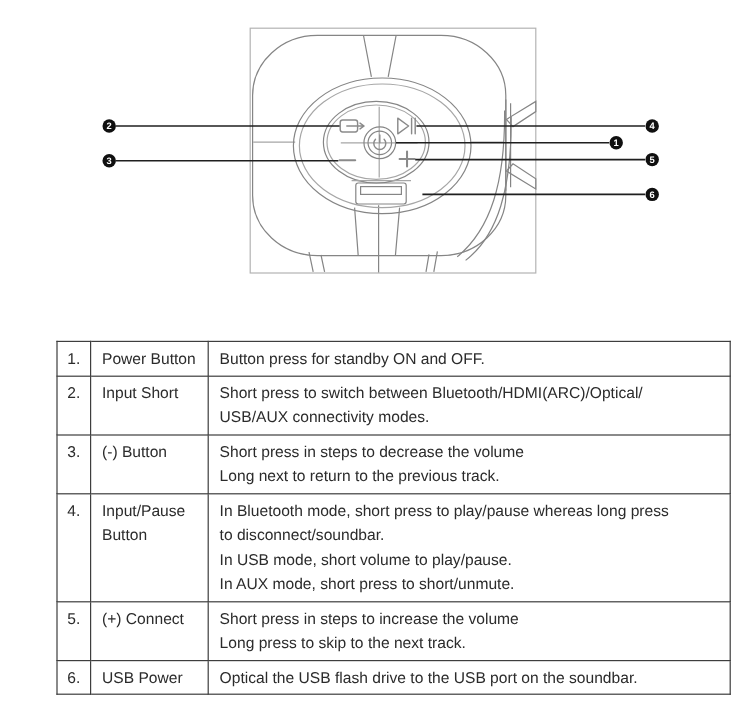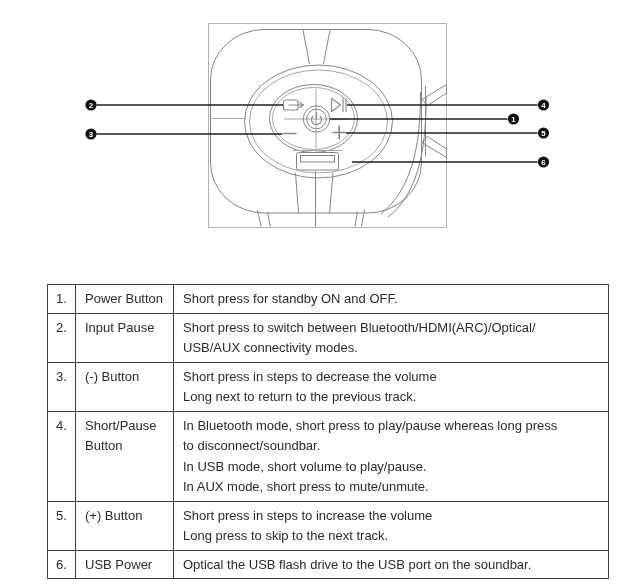--- a/index.html
+++ b/index.html
@@ -140,29 +140,29 @@
     </colgroup>
     <tbody>
         <tr>
           <td class="c-num">
             <div class="line">1.</div>
           </td>
           <td class="c-label">
             <div class="line">Power Button</div>
           </td>
           <td class="c-desc">
-            <div class="line">Short press for standby ON and OFF.</div>
+            <div class="line">Button press for standby ON and OFF.</div>
           </td>
         </tr>
         <tr>
           <td class="c-num">
             <div class="line">2.</div>
           </td>
           <td class="c-label">
-            <div class="line">Input Pause</div>
+            <div class="line">Input Short</div>
           </td>
           <td class="c-desc">
             <div class="line">Short press to switch between Bluetooth/HDMI(ARC)/Optical/</div>
             <div class="line">USB/AUX connectivity modes.</div>
           </td>
         </tr>
         <tr>
           <td class="c-num">
             <div class="line">3.</div>
           </td>
@@ -172,36 +172,36 @@
           <td class="c-desc">
             <div class="line">Short press in steps to decrease the volume</div>
             <div class="line">Long next to return to the previous track.</div>
           </td>
         </tr>
         <tr>
           <td class="c-num">
             <div class="line">4.</div>
           </td>
           <td class="c-label">
-            <div class="line">Short/Pause</div>
+            <div class="line">Input/Pause</div>
             <div class="line">Button</div>
           </td>
           <td class="c-desc">
             <div class="line">In Bluetooth mode, short press to play/pause whereas long press</div>
             <div class="line">to disconnect/soundbar.</div>
             <div class="line">In USB mode, short volume to play/pause.</div>
-            <div class="line">In AUX mode, short press to mute/unmute.</div>
+            <div class="line">In AUX mode, short press to short/unmute.</div>
           </td>
         </tr>
         <tr>
           <td class="c-num">
             <div class="line">5.</div>
           </td>
           <td class="c-label">
-            <div class="line">(+) Button</div>
+            <div class="line">(+) Connect</div>
           </td>
           <td class="c-desc">
             <div class="line">Short press in steps to increase the volume</div>
             <div class="line">Long press to skip to the next track.</div>
           </td>
         </tr>
         <tr>
           <td class="c-num">
             <div class="line">6.</div>
           </td>

